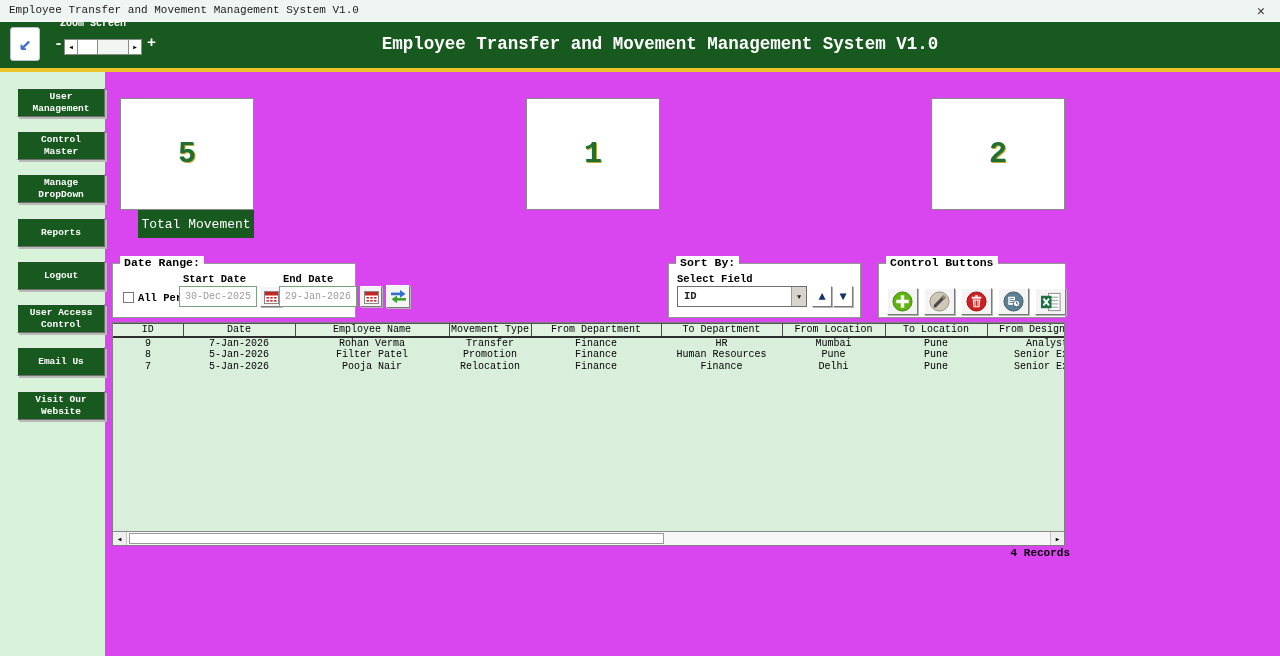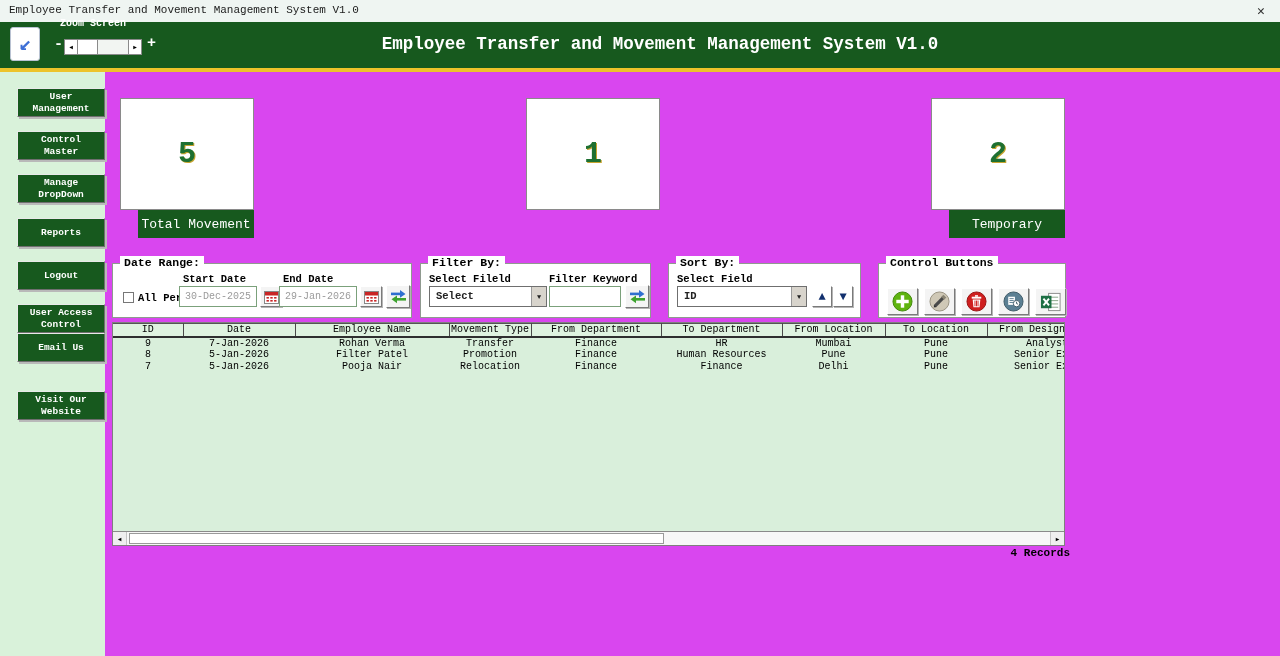--- a/index.html
+++ b/index.html
@@ -113,42 +113,41 @@
 
   <div class="main-title">Employee Transfer and Movement Management System V1.0</div>
 
   <div class="sidebar"></div>
   <div class="side-btn" style="top:88px">User Management</div>
   <div class="side-btn" style="top:131px">Control Master</div>
   <div class="side-btn" style="top:174px">Manage DropDown</div>
   <div class="side-btn" style="top:218px">Reports</div>
   <div class="side-btn" style="top:261px">Logout</div>
   <div class="side-btn" style="top:304px">User Access Control</div>
-  <div class="side-btn" style="top:333px">Email Us</div>
+  <div class="side-btn" style="top:347px">Email Us</div>
   <div class="side-btn" style="top:391px">Visit Our Website</div>
 
   <div class="card" style="left:120px">
     <div class="card-body">
         <span class="card-value">5</span>
       </div>
     <div class="card-footer">Total Movement</div>
   </div>
   <div class="card" style="left:526px">
     <div class="card-body">
         <span class="card-value">1</span>
       </div>
   </div>
   <div class="card" style="left:931px">
     <div class="card-body">
         <span class="card-value">2</span>
       </div>
-    <div class="card-footer">Temporary</div>
-  </div>
-
-  <div class="group" style="left:112px; width:300px;padding-left:6px;">
+  </div>
+
+  <div class="group" style="left:112px; width:244px;padding-left:6px;">
     <span class="legend">Date Range:</span>
     <span class="checkbox" style="left:10px; top:28px;"></span>
     <span class="sm-lbl" style="left:25px; top:28px;">All Period</span>
     <span class="sm-lbl" style="left:70px; top:9px;">Start Date</span>
     <div class="txt-input" style="left:66px; top:22px; width:78px;">30-Dec-2025</div>
     <div class="mini-btn" style="left:147px; top:22px; width:22px; height:21px;">
       <svg width="15" height="14" viewBox="0 0 15 14">
         <rect x="0.5" y="1.5" width="14" height="12" fill="#fff" stroke="#888"></rect>
         <rect x="1" y="2" width="13" height="3.5" fill="#c92525"></rect>
         <rect x="2.5" y="7" width="2.4" height="1.6" fill="#c92525"></rect>
@@ -176,38 +175,20 @@
     <div class="mini-btn" style="left:273px; top:21px; width:24px; height:23px;">
       <svg width="17" height="15" viewBox="0 0 17 15">
         <rect x="1" y="3.6" width="9" height="2.6" fill="#2f6fd0"></rect>
           <polygon points="10,1 15.5,4.9 10,8.8" fill="#2f6fd0"></polygon>
         <rect x="7" y="9" width="9" height="2.6" fill="#3da32f"></rect>
           <polygon points="7,6.4 1.5,10.3 7,14.2" fill="#3da32f"></polygon>
       </svg>
     </div>
   </div>
 
-  <div class="group" style="left:420px; width:231px;">
-    <span class="legend">Filter By:</span>
-    <span class="sm-lbl" style="left:8px; top:9px;">Select Fileld</span>
-    <div class="combo" style="left:8px; top:22px; width:118px;">
-      <span class="combo-text">Select</span>
-      <span class="combo-btn">▼</span>
-    </div>
-    <span class="sm-lbl" style="left:128px; top:9px;">Filter Keyword</span>
-    <div class="txt-input" style="left:128px; top:22px; width:72px; border-color:#7ba17b;"></div>
-    <div class="mini-btn" style="left:204px; top:21px; width:24px; height:23px;">
-      <svg width="17" height="15" viewBox="0 0 17 15">
-        <rect x="1" y="3.6" width="9" height="2.6" fill="#2f6fd0"></rect>
-          <polygon points="10,1 15.5,4.9 10,8.8" fill="#2f6fd0"></polygon>
-        <rect x="7" y="9" width="9" height="2.6" fill="#3da32f"></rect>
-          <polygon points="7,6.4 1.5,10.3 7,14.2" fill="#3da32f"></polygon>
-      </svg>
-    </div>
-  </div>
 
   <div class="group" style="left:878px; width:188px;">
     <span class="legend">Control Buttons</span>
     <div class="mini-btn ctrl-btn" style="left:8px;">
       <svg width="21" height="21" viewBox="0 0 22 22">
         <circle cx="11" cy="11" r="10" fill="#5fb40f" stroke="#3f8708"></circle>
         <rect x="9.2" y="4.5" width="3.6" height="13" fill="#fff"></rect>
           <rect x="4.5" y="9.2" width="13" height="3.6" fill="#fff"></rect>
       </svg>
     </div>

